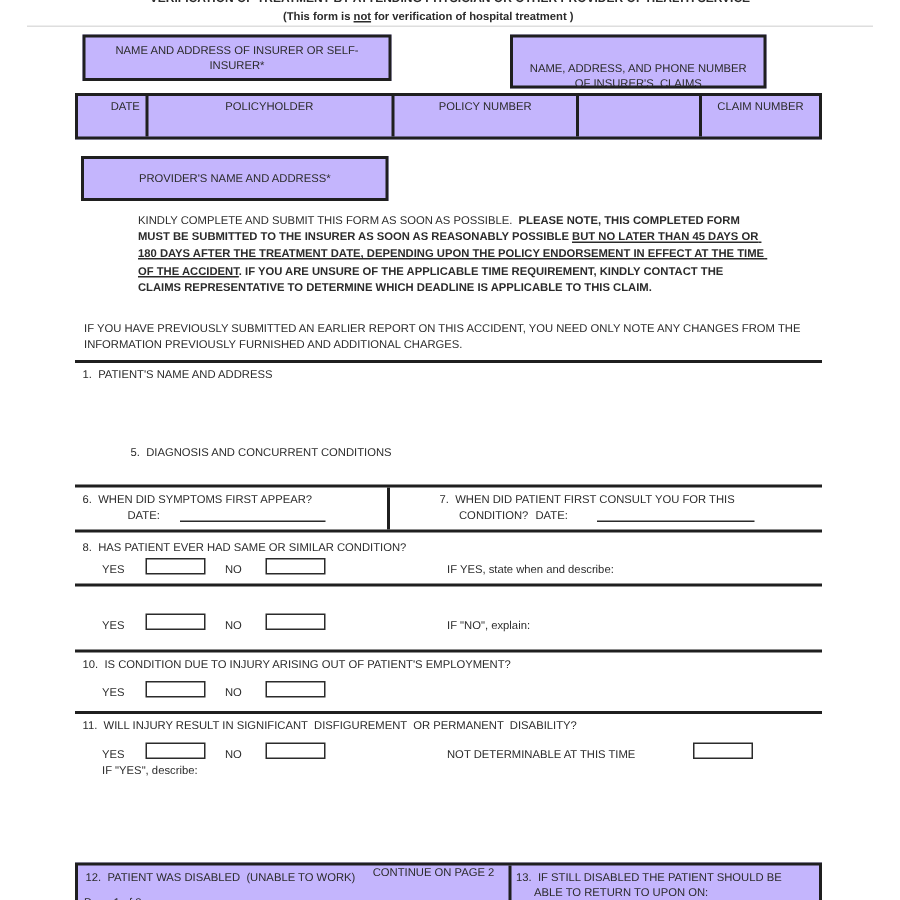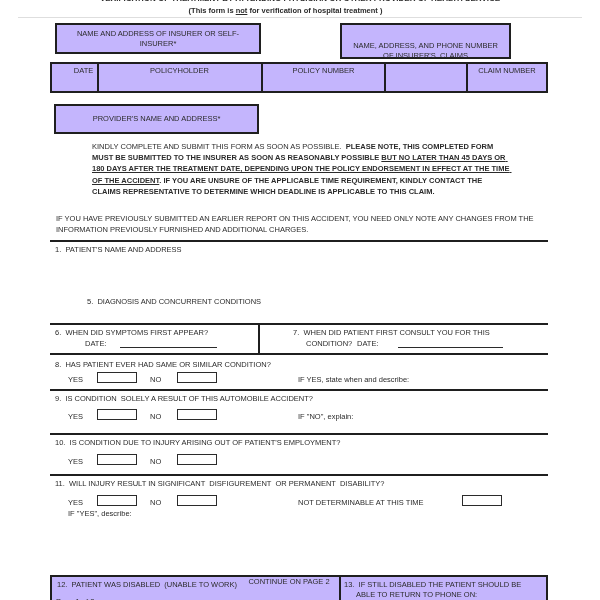--- a/index.html
+++ b/index.html
@@ -88,21 +88,20 @@
   </div>
 
   <div class="lbl" style="left:55px;top:360px;">8.  HAS PATIENT EVER HAD SAME OR SIMILAR CONDITION?</div>
   <div class="lbl" style="left:68px;top:375px;">YES</div>
   <div class="cb" style="left:97px;top:372px;"></div>
   <div class="lbl" style="left:150px;top:375px;">NO</div>
   <div class="cb" style="left:177px;top:372px;"></div>
   <div class="lbl" style="left:298px;top:375px;">IF YES, state when and describe:</div>
 
   <div class="hr" style="top:389px;"></div>
-  <div class="lbl" style="left:55px;top:394px;">9.  IS CONDITION  SOLELY A RESULT OF THIS AUTOMOBILE ACCIDENT?</div>
   <div class="lbl" style="left:68px;top:412px;">YES</div>
   <div class="cb" style="left:97px;top:409px;"></div>
   <div class="lbl" style="left:150px;top:412px;">NO</div>
   <div class="cb" style="left:177px;top:409px;"></div>
   <div class="lbl" style="left:298px;top:412px;">IF "NO", explain:</div>
 
   <div class="hr" style="top:433px;"></div>
   <div class="lbl" style="left:55px;top:438px;">10.  IS CONDITION DUE TO INJURY ARISING OUT OF PATIENT'S EMPLOYMENT?</div>
   <div class="lbl" style="left:68px;top:457px;">YES</div>
   <div class="cb" style="left:97px;top:454px;"></div>
@@ -123,21 +122,21 @@
     <div class="vd" style="left:287px;width:2px;"></div>
     <div class="fill" style="left:0;top:0;width:287px;height:37px;">
       <div class="lbl" style="left:5px;top:3px;">12.  PATIENT WAS DISABLED  (UNABLE TO WORK)</div>
       <div class="lbl" style="left:18px;top:23px;">FROM:</div>
       <div class="bl" style="left:47px;top:24px;width:38px;"></div>
       <div class="lbl" style="left:118px;top:23px;">THROUGH:</div>
       <div class="bl" style="left:162px;top:24px;width:40px;"></div>
     </div>
     <div class="fill" style="left:289px;top:0;width:205px;height:37px;">
       <div class="lbl" style="left:3px;top:3px;">13.  IF STILL DISABLED THE PATIENT SHOULD BE</div>
-      <div class="lbl" style="left:15px;top:13px;">ABLE TO RETURN TO PHONE ON:</div>
+      <div class="lbl" style="left:15px;top:13px;">ABLE TO RETURN TO UPON ON:</div>
       <div class="bl" style="left:41px;top:19px;width:84px;"></div>
       <div class="lbl ctr" style="left:41px;top:27px;width:84px;">(DATE)</div>
     </div>
   </div>
 
   <div class="lbl ctr" style="left:50px;top:577px;width:478px;">CONTINUE ON PAGE 2</div>
   <div class="lbl" style="left:56px;top:587px;margin-top:40px;">NYS FORM NF-3 (Rev 1/2004)</div>
   <div class="lbl" style="left:56px;top:597px;">Page 1 of 2</div>
 
 </div>

